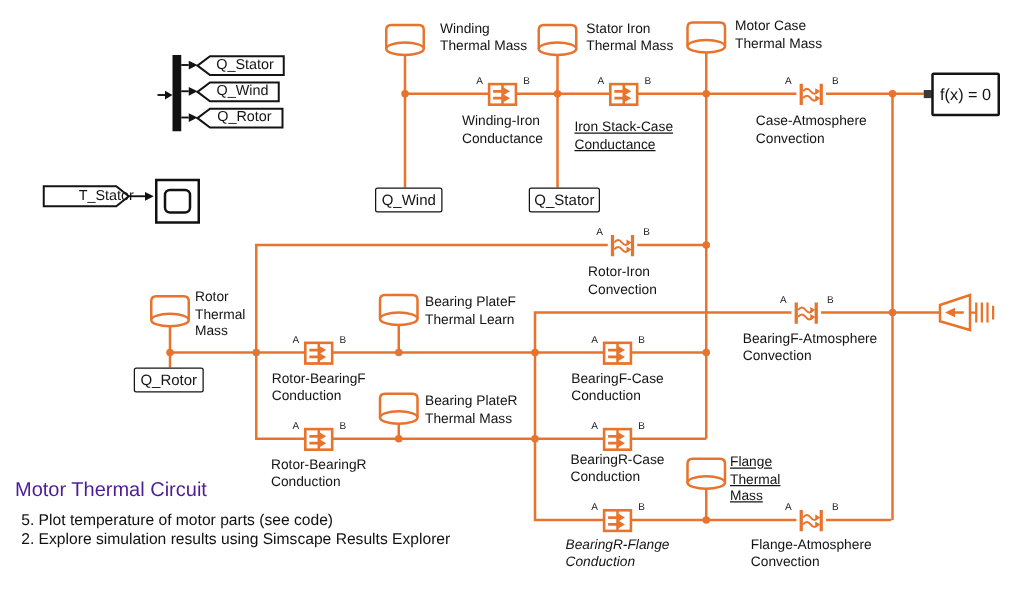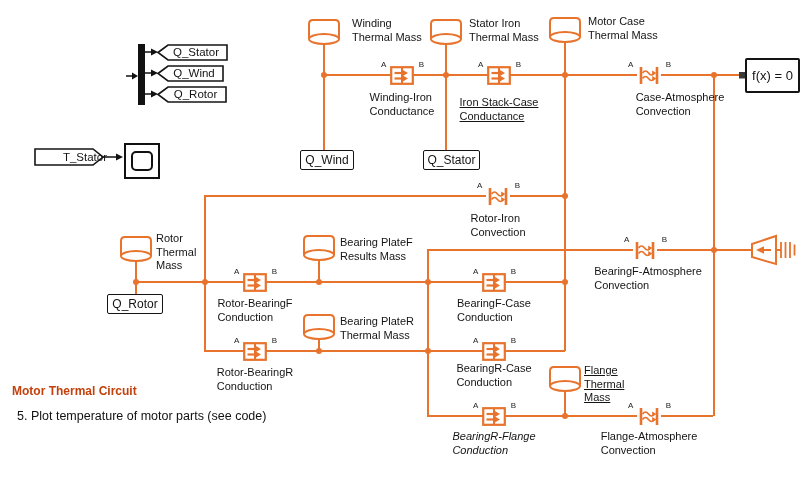--- a/index.html
+++ b/index.html
@@ -12,21 +12,21 @@
   .portA{left:-9px;}
   .portB{right:-10px;}
   .caption{position:absolute;z-index:4;transform:translateX(-50%);text-align:left;
            white-space:pre;font-size:11px;line-height:13.5px;color:#141414;}
   .side-label{position:absolute;z-index:4;white-space:pre;font-size:11px;line-height:13.5px;color:#141414;}
   .boxblk{position:absolute;z-index:3;background:#fff;border:1.6px solid #141414;border-radius:2px;
           display:flex;align-items:center;justify-content:center;font-size:12px;}
   .tag-text{position:absolute;z-index:4;text-align:center;font-size:11.5px;line-height:15px;}
   .scope{position:absolute;z-index:3;background:#fff;border:2px solid #111;}
   .scope-screen{position:absolute;left:5px;top:6px;width:18px;height:16px;border:2.5px solid #111;border-radius:5px;}
-  .title{position:absolute;z-index:4;font-size:12px;font-weight:bold;color:#c2410c;}
+  .title{position:absolute;z-index:4;font-size:16px;font-weight:normal;color:#4c1d95;}
   .note{position:absolute;z-index:4;font-size:12.5px;color:#111;}
 </style>
 </head>
 <body>
 
 <div id="canvas">
 
   <svg id="wires" width="810" height="489" viewBox="0 0 810 489">
 
     <g stroke="#E8732C" stroke-width="2" fill="none">
@@ -292,21 +292,21 @@
         <polygon points="15.2,4.6 19.4,7 15.2,9.4" fill="#E8732C"></polygon>
         <path d="M5.5,12.5 q3,-4 6,0 q3,4 6,0" fill="none" stroke="#E8732C" stroke-width="1.6"></path>
         <polygon points="15.2,10.1 19.4,12.5 15.2,14.9" fill="#E8732C"></polygon>
       </svg>
   </div>
 
   <div class="caption" style="left:402px;top:91px;">Winding-Iron
 Conductance</div>
   <div class="caption" style="left:499px;top:96px;text-decoration:underline;">Iron Stack-Case
 Conductance</div>
-  <div class="caption" style="left:680px;top:91px;">Case-Atmosphere
+  <div class="caption" style="left:649px;top:91px;">Case-Atmosphere
 Convection</div>
   <div class="caption" style="left:498px;top:212px;">Rotor-Iron
 Convection</div>
   <div class="caption" style="left:255px;top:297px;">Rotor-BearingF
 Conduction</div>
   <div class="caption" style="left:494px;top:297px;">BearingF-Case
 Conduction</div>
   <div class="caption" style="left:648px;top:265px;">BearingF-Atmosphere
 Convection</div>
   <div class="caption" style="left:255px;top:366px;">Rotor-BearingR
@@ -321,23 +321,24 @@
   <div class="side-label" style="left:352px;top:17px;">Winding
 Thermal Mass</div>
   <div class="side-label" style="left:469px;top:17px;">Stator Iron
 Thermal Mass</div>
   <div class="side-label" style="left:588px;top:15px;">Motor Case
 Thermal Mass</div>
   <div class="side-label" style="left:156px;top:232px;">Rotor
 Thermal
 Mass</div>
   <div class="side-label" style="left:340px;top:236px;">Bearing PlateF
-Results Mass</div>
+Thermal Learn</div>
   <div class="side-label" style="left:340px;top:315px;">Bearing PlateR
 Thermal Mass</div>
   <div class="side-label" style="left:584px;top:364px;text-decoration:underline;">Flange
 Thermal
 Mass</div>
 
   <div class="title" style="left:12px;top:384px;">Motor Thermal Circuit</div>
   <div class="note" style="left:17px;top:409px;">5. Plot temperature of motor parts (see code)</div>
+  <div class="note" style="left:17px;top:424px;">2. Explore simulation results using Simscape Results Explorer</div>
 
 </div>
 
 </body></html>

